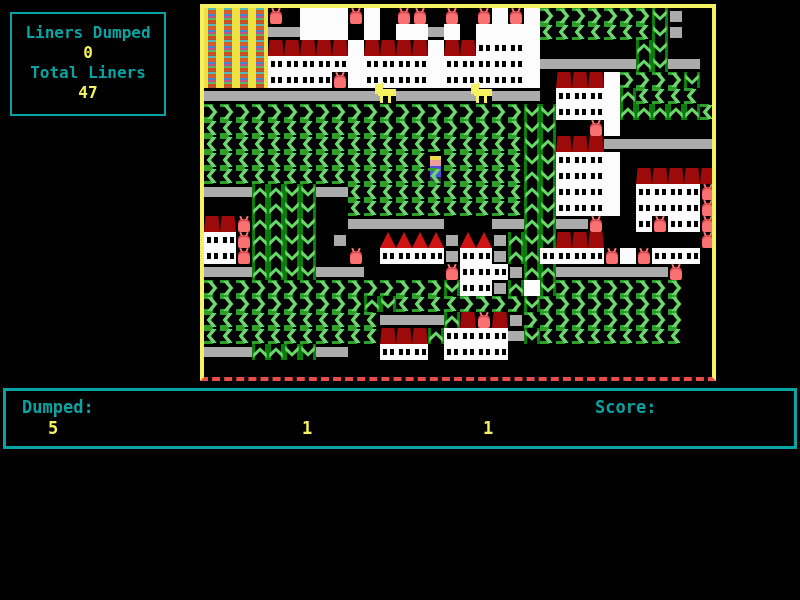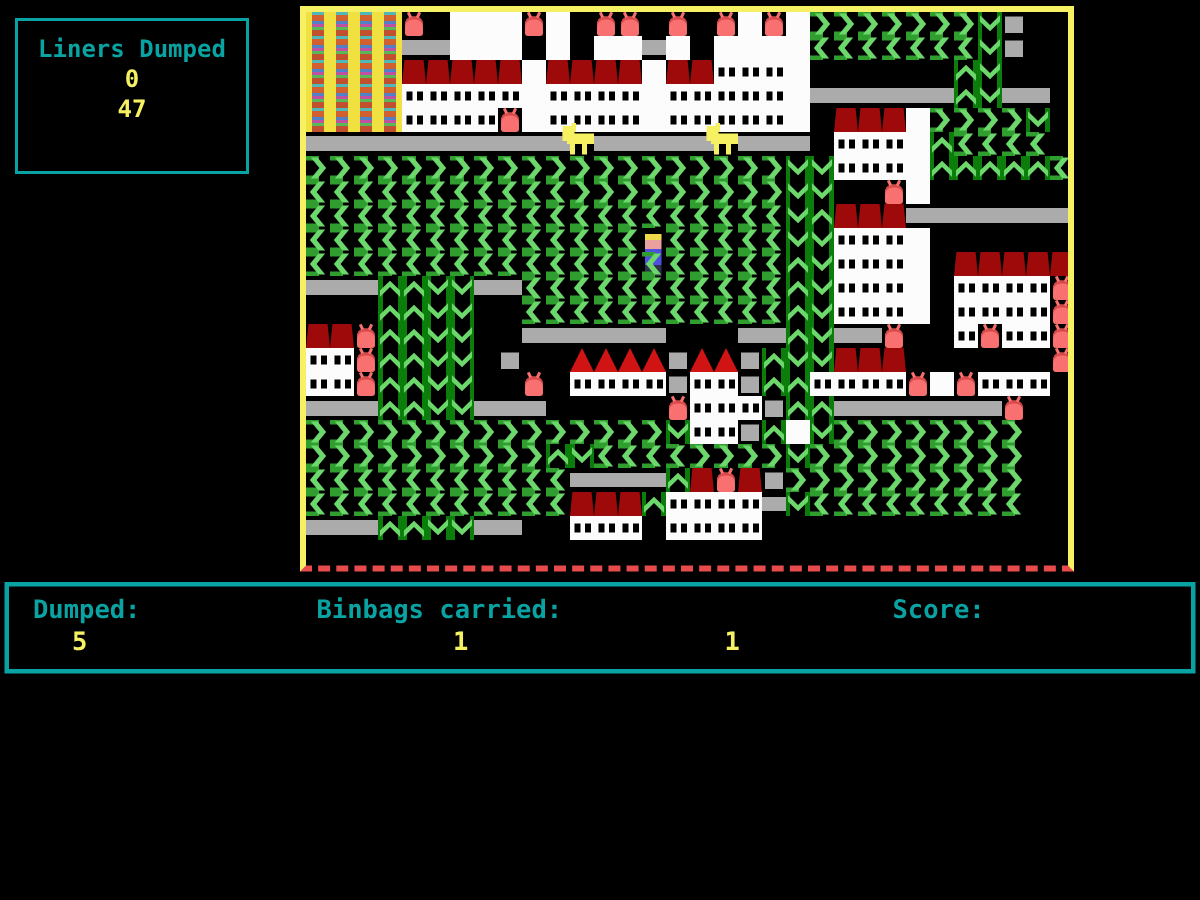--- a/index.html
+++ b/index.html
@@ -81,20 +81,21 @@
   .t-player .guy{position:absolute;left:2px;top:4px;width:11px;height:30px;
     background:linear-gradient(#f0d84a 0 4px,#eba0a0 4px 10px,#5050e0 10px 21px,
       #303048 21px 28px,#101010 28px);}
 </style>
 </head>
 <body>
 
 <div class="liners-panel">
   <div class="teal">Liners Dumped</div>
   <div class="yel">0</div>
+  <div class="teal">Total Liners</div>
   <div class="yel">47</div>
 </div>
 
 <div class="game-area">
   <div id="grid">
       <div class="tile t-rainbow-building" style="left: 0px; top: 0px;"></div>
       <div class="tile t-rainbow-building" style="left: 16px; top: 0px;"></div>
       <div class="tile t-rainbow-building" style="left: 32px; top: 0px;"></div>
       <div class="tile t-rainbow-building" style="left: 48px; top: 0px;"></div>
       <div class="tile t-binbag" style="left: 64px; top: 0px;">
@@ -1368,17 +1369,16 @@
       <div class="tile t-building-window" style="left: 240px; top: 336px;"></div>
       <div class="tile t-building-window" style="left: 256px; top: 336px;"></div>
       <div class="tile t-building-window" style="left: 272px; top: 336px;"></div>
       <div class="tile t-building-window" style="left: 288px; top: 336px;"></div>
     </div>
 </div>
 
 <div class="status-bar">
   <span class="teal" style="left:16px;top:6px">Dumped:</span>
   <span class="yel" style="left:42px;top:27px">5</span>
-  <span class="teal" style="left:205px;top:6px">Binbags carried:</span>
   <span class="yel" style="left:296px;top:27px">1</span>
   <span class="yel" style="left:477px;top:27px">1</span>
   <span class="teal" style="left:589px;top:6px">Score:</span>
 </div>
 
 </body></html>

